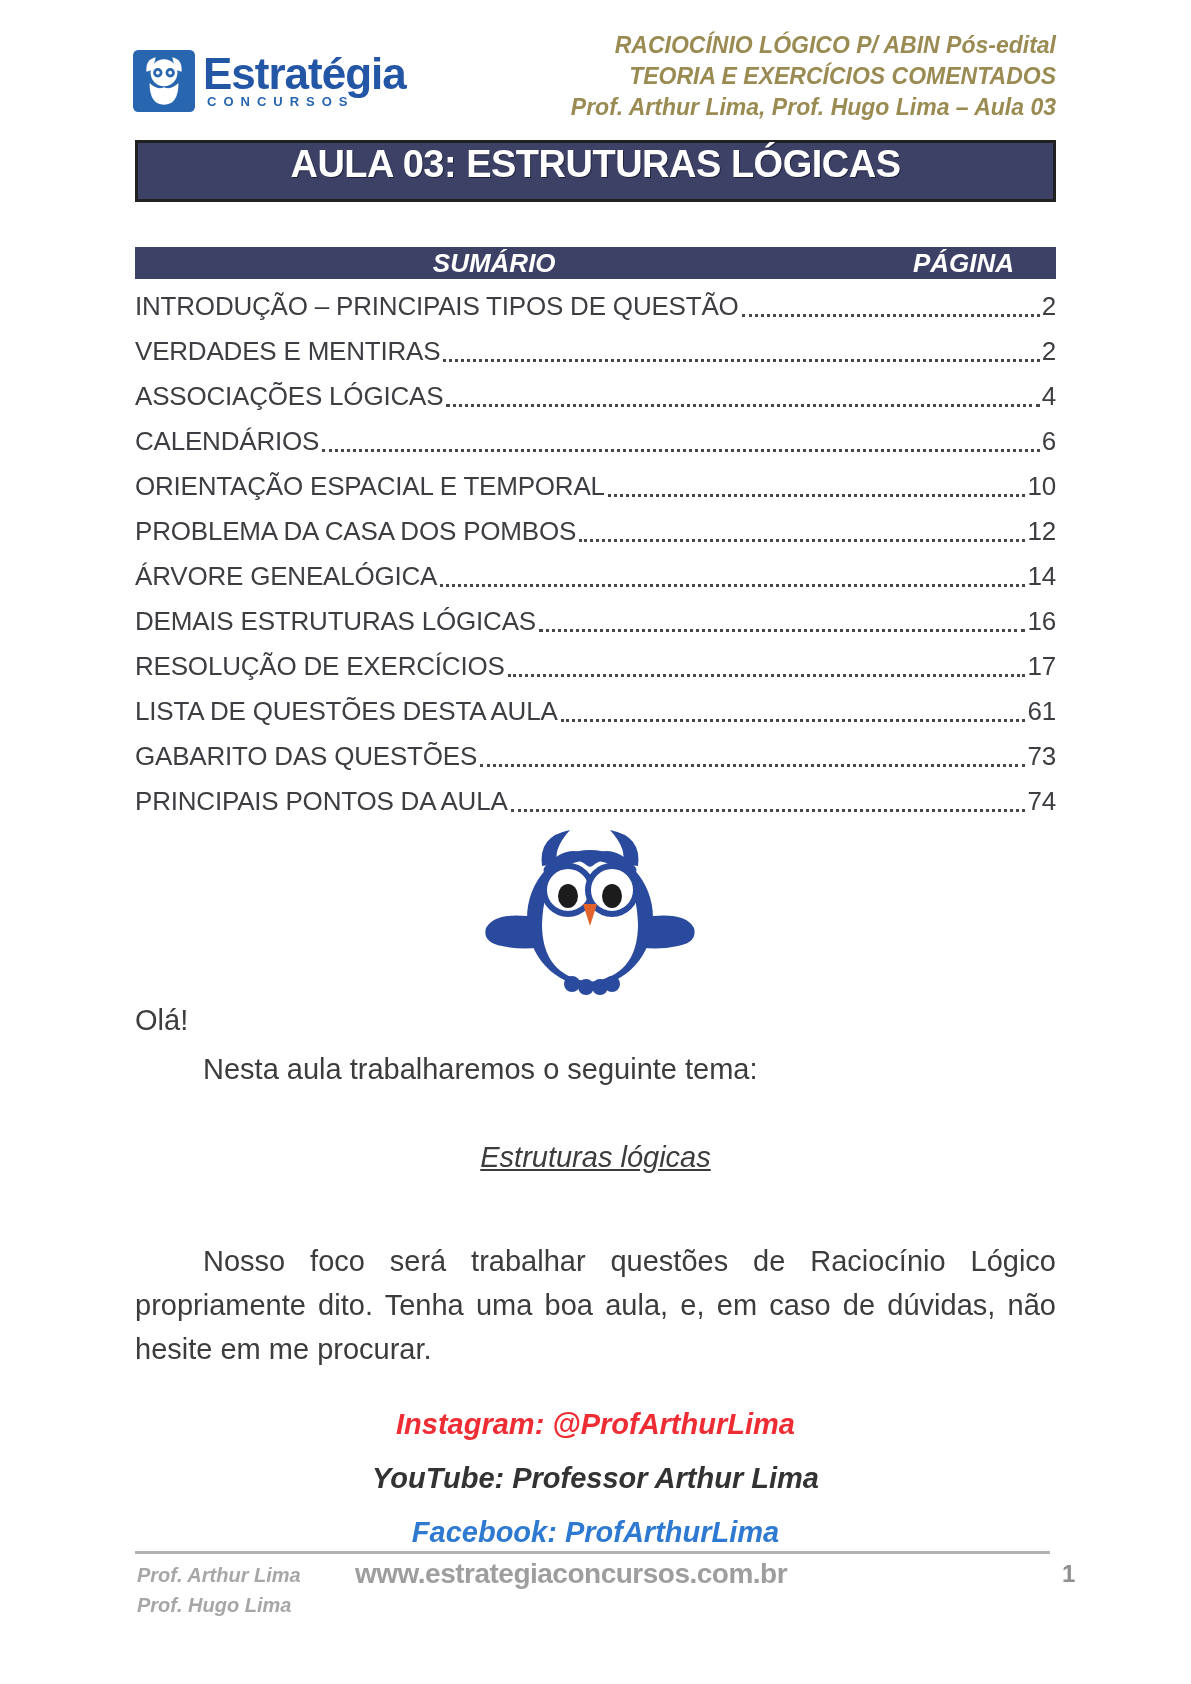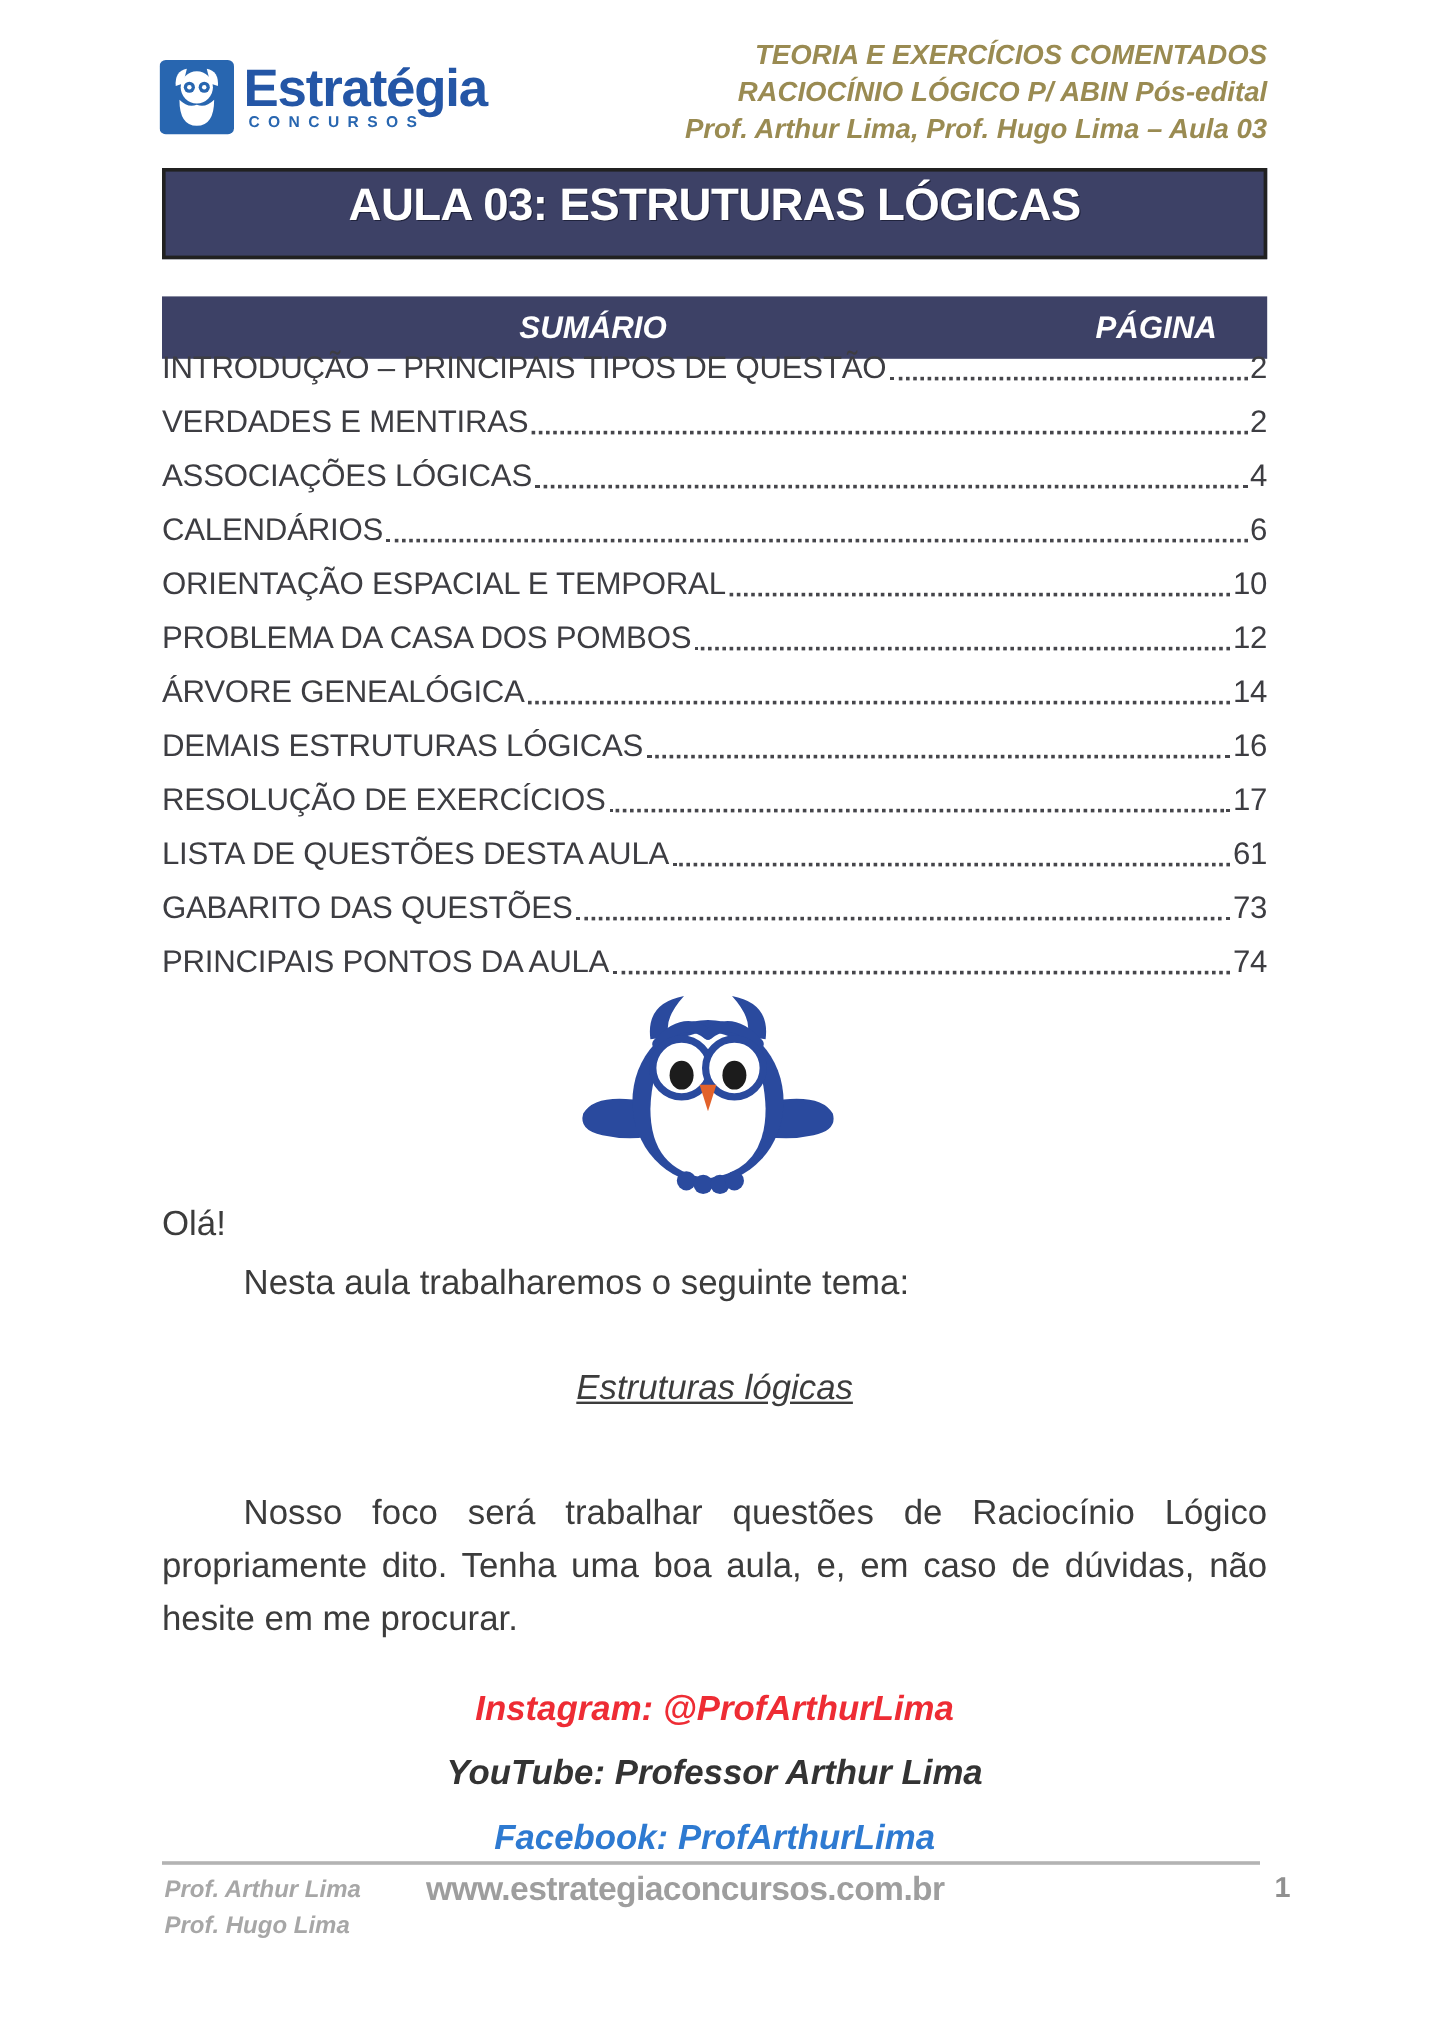--- a/index.html
+++ b/index.html
@@ -15,28 +15,28 @@
   .brand-square { width:62px; height:62px; flex:0 0 auto; }
   .brand-textwrap { margin-left:8px; }
   .brand-name { font-size:44px; font-weight:bold; color:#2456a6; letter-spacing:-1px; line-height:48px; }
   .brand-sub { font-size:13px; font-weight:bold; color:#2866b0; letter-spacing:7px; margin-left:4px; margin-top:-4px; }
 
   .header-right { position:absolute; right:135px; top:30px; text-align:right; }
   .header-right .hline { font-size:23px; font-weight:bold; font-style:italic; color:#9a8b52; line-height:31px; }
 
   
   .title-banner {
-    position:absolute; left:135px; top:140px; width:921px; height:76px;
+    position:absolute; left:135px; top:140px; width:921px; height:62px;
     background:#3d4166; border:3px solid #212121;
     display:flex; align-items:center; justify-content:center; padding-bottom:14px;
   }
   .title-banner span { color:#ffffff; font-weight:bold; font-size:38px; letter-spacing:-0.5px; text-shadow:1px 1px 0 #20233c; }
 
   
-  .toc-bar { position:absolute; left:135px; top:247px; width:921px; height:52px; background:#3d4166; }
+  .toc-bar { position:absolute; left:135px; top:247px; width:921px; height:32px; background:#3d4166; }
   .toc-bar .sumario {
     position:absolute; left:0; top:0; width:78%; height:100%;
     display:flex; align-items:center; justify-content:center;
     color:#fff; font-weight:bold; font-style:italic; font-size:26px;
   }
   .toc-bar .pagina {
     position:absolute; right:42px; top:0; height:100%;
     display:flex; align-items:center;
     color:#fff; font-weight:bold; font-style:italic; font-size:26px;
   }
@@ -83,22 +83,22 @@
       <circle cx="36" cy="22" r="1.8" fill="#ffffff"></circle>
       <path d="M16 32 Q16 53 30 53 Q44 53 44 32 Q37 39 30 36 Q23 39 16 32 Z" fill="#ffffff"></path>
     </svg>
     <div class="brand-textwrap">
       <div class="brand-name">Estratégia</div>
       <div class="brand-sub">CONCURSOS</div>
     </div>
   </div>
 
   <div class="header-right">
+      <div class="hline" style="color: rgb(154, 139, 82);">RACIOCÍNIO LÓGICO P/ ABIN Pós-edital</div>
       <div class="hline" style="color: rgb(154, 139, 82);">TEORIA E EXERCÍCIOS COMENTADOS</div>
-      <div class="hline" style="color: rgb(154, 139, 82);">RACIOCÍNIO LÓGICO P/ ABIN Pós-edital</div>
       <div class="hline" style="color: rgb(154, 139, 82); text-align: center;">Prof. Arthur Lima, Prof. Hugo Lima – Aula 03</div>
     </div>
 
   <div class="title-banner">
     <span>AULA 03: ESTRUTURAS LÓGICAS</span>
   </div>
 
   <div class="toc-bar">
     <div class="sumario">SUMÁRIO</div>
     <div class="pagina">PÁGINA</div>

